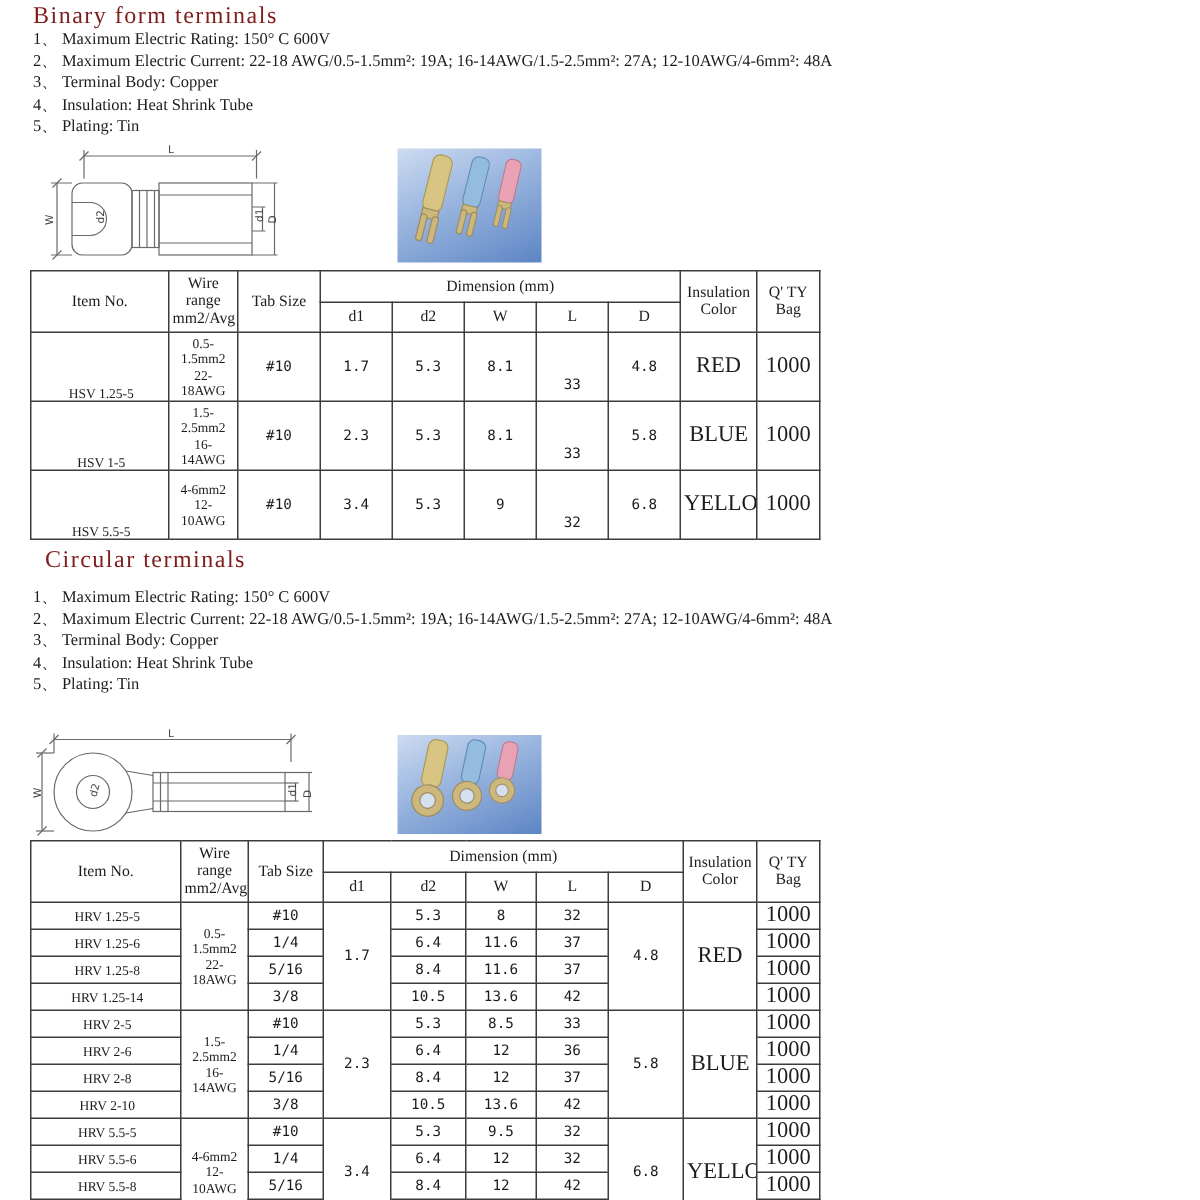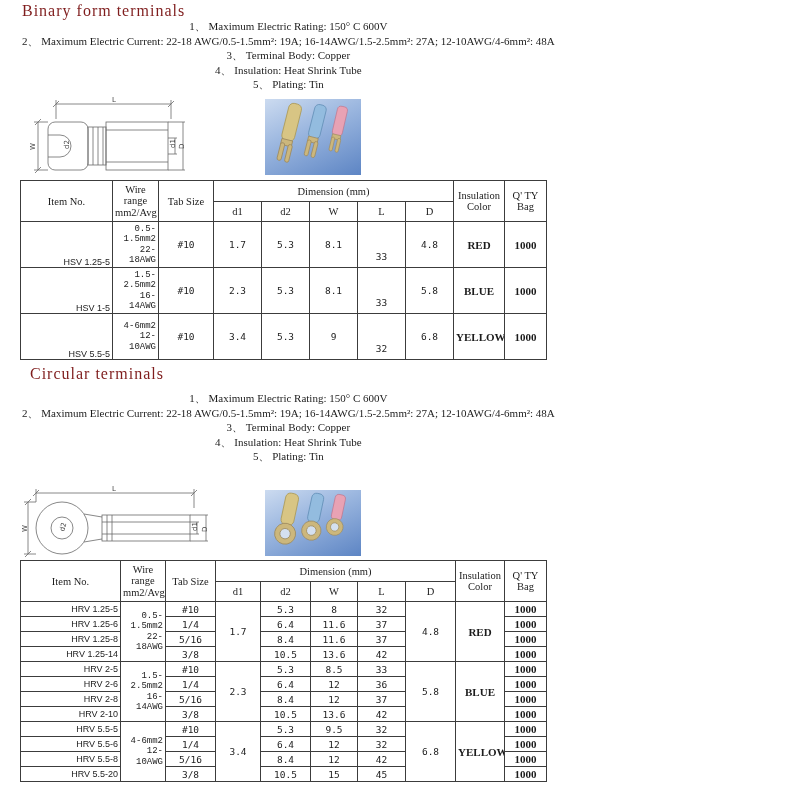--- a/index.html
+++ b/index.html
@@ -3,38 +3,38 @@
 <meta charset="utf-8">
 <style>
   html,body{margin:0;padding:0;}
   body{
     width:800px;height:800px;position:relative;background:#ffffff;
     font-family:"Liberation Serif", serif;color:#1c1c1c;overflow:hidden;
   }
   .abs{position:absolute;}
   .sec-title{font-weight:normal;font-size:16px;letter-spacing:1px;color:#7f1d1d;}
   .specs{font-size:11px;line-height:14.6px;white-space:nowrap;}
-  .spec-line{height:14.6px;text-align:center;}
+  .spec-line{height:14.6px;}
   
   table{border-collapse:collapse;table-layout:fixed;width:526px;}
   th,td{border:1px solid #3c3c3c;text-align:center;vertical-align:middle;
         padding:0 2px;font-size:10.5px;font-weight:normal;overflow:hidden;}
   .pre{white-space:pre-line;}
   th.pre{line-height:11.5px;}
   .hdr-row1 th{height:20px;}
   .hdr-row2 th{height:19px;}
   .t1 tbody tr{height:46px;}
   .t2 tbody tr{height:15px;margin-left:20px;}
-  .cell-item{text-align:right;vertical-align:bottom;
-    font-family:Liberation Sans, sans-serif;font-size:9px;padding-left:4px;}
+  .cell-item{text-align:center;vertical-align:bottom;
+    font-family:Liberation Serif, serif;font-size:9px;padding-left:4px;}
   .t2 .cell-item{vertical-align:middle;}
-  .cell-wire{font-family:Liberation Mono, monospace;font-size:9px;line-height:10.5px;text-align:right;}
+  .cell-wire{font-family:Liberation Serif, serif;font-size:9px;line-height:10.5px;}
   .cell-num{font-family:"DejaVu Sans Mono",monospace;font-size:9.5px;}
   .cell-lbot{vertical-align:bottom;padding-bottom:5px;}
-  .cell-bold{font-weight:bold;font-size:11px;}
+  .cell-bold{font-weight:normal;font-size:15px;}
   
   .photo{background:linear-gradient(155deg,#ccdbf0 0%,#9db8e0 40%,#5d85c4 100%);}
   
   .draw svg text{font-family:"DejaVu Sans",sans-serif;font-size:7px;fill:#444;}
 </style>
 </head>
 <body>
 
 <div class="abs sec-title" style="left:22px;top:2px;">Binary form terminals</div>
 

